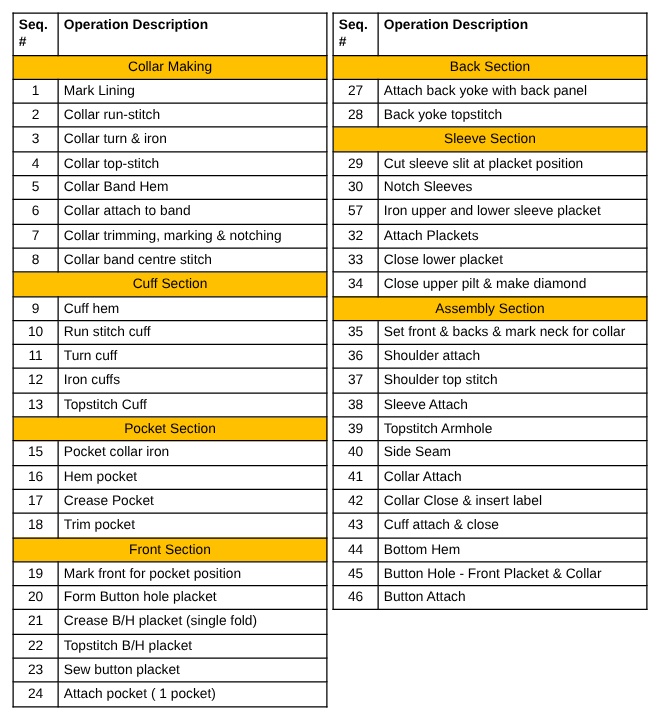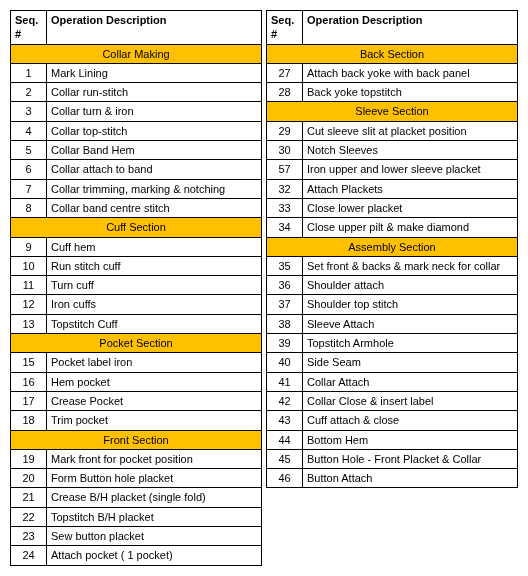--- a/index.html
+++ b/index.html
@@ -118,21 +118,21 @@
           </tr>
           <tr>
             <td class="seq-col">13</td>
             <td>Topstitch Cuff</td>
           </tr>
           <tr class="section-header">
             <td colspan="2">Pocket Section</td>
           </tr>
           <tr>
             <td class="seq-col">15</td>
-            <td>Pocket label iron</td>
+            <td>Pocket collar iron</td>
           </tr>
           <tr>
             <td class="seq-col">16</td>
             <td>Hem pocket</td>
           </tr>
           <tr>
             <td class="seq-col">17</td>
             <td>Crease Pocket</td>
           </tr>
           <tr>

